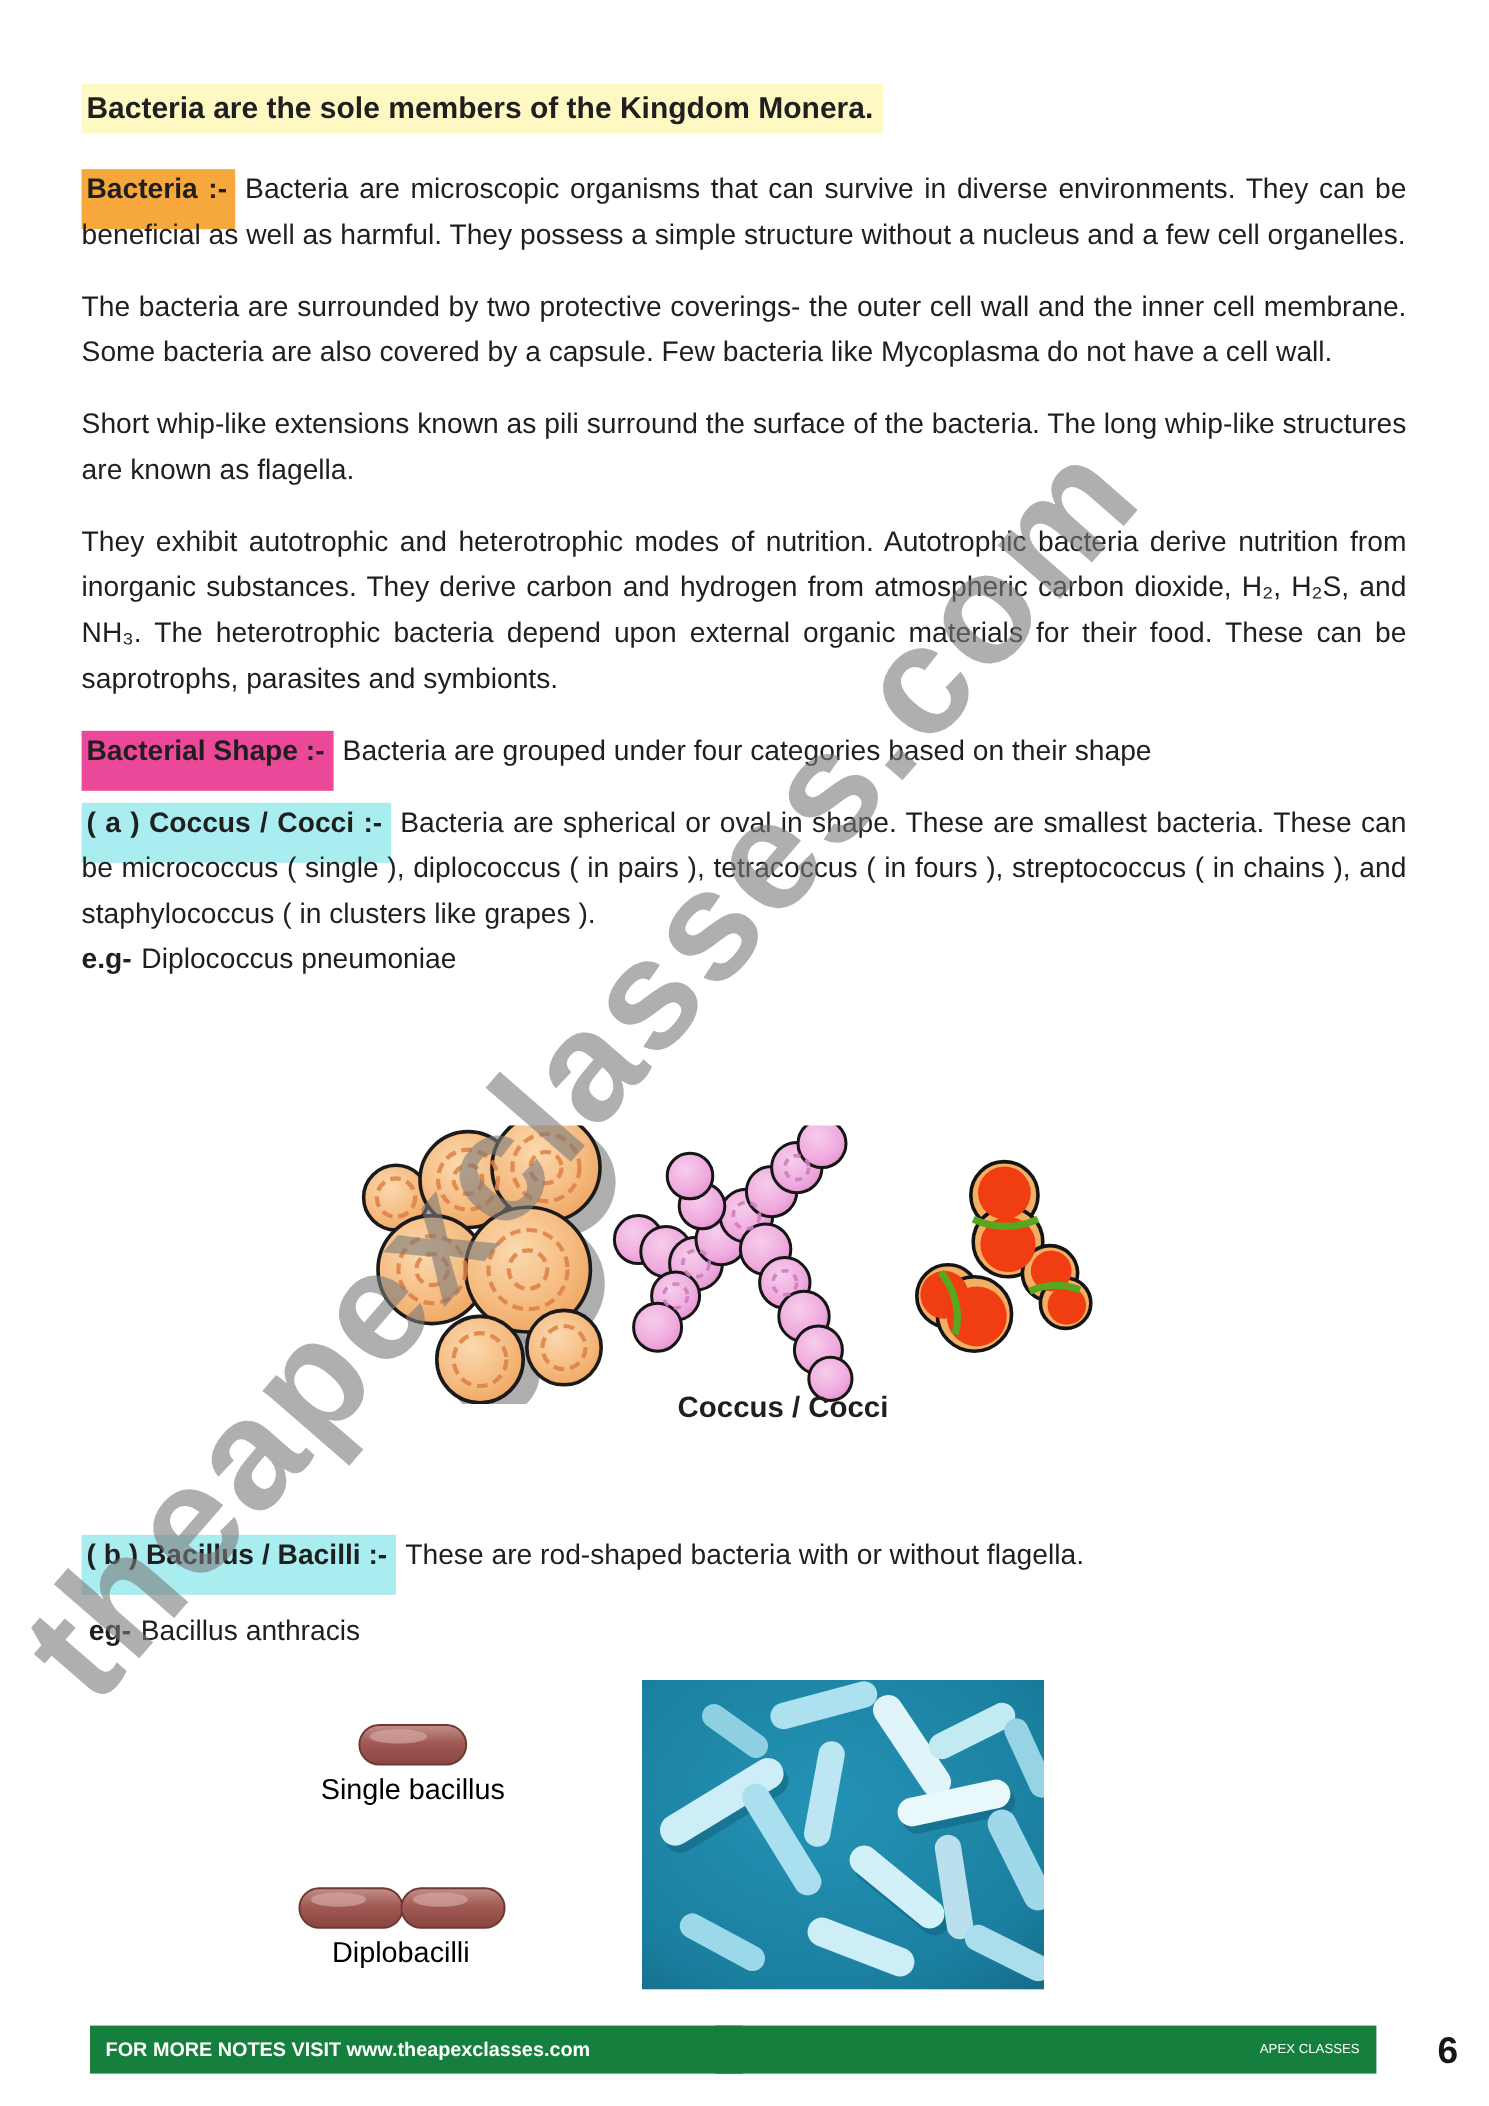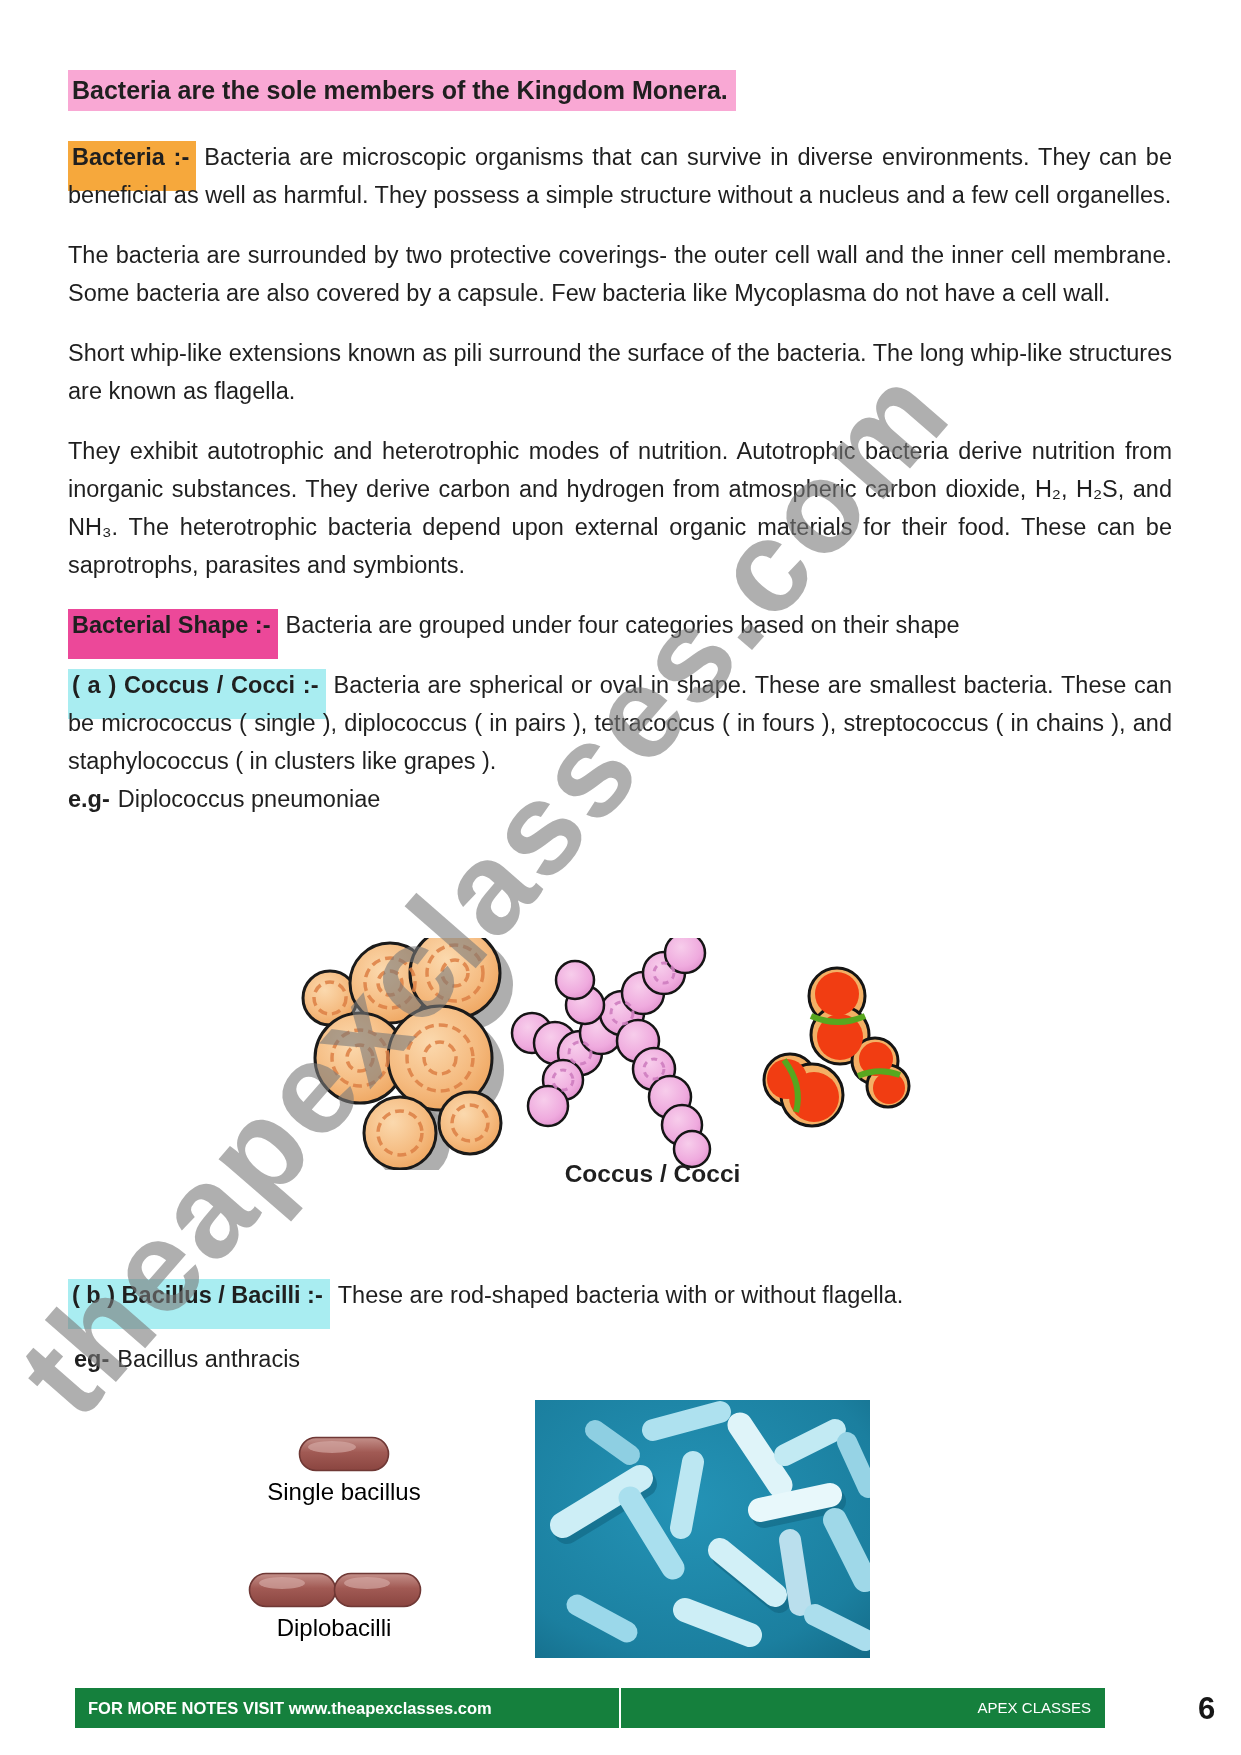--- a/index.html
+++ b/index.html
@@ -3,21 +3,21 @@
 <meta charset="utf-8">
 <style>
   html,body{margin:0;padding:0;background:#e8e8e8;}
   .page{
     position:relative;width:1241px;height:1755px;background:#ffffff;
     font-family:"Liberation Sans","DejaVu Sans",sans-serif;color:#1f1f1f;
     overflow:hidden;margin:0 auto;
   }
   .content{position:absolute;left:68px;top:70px;width:1104px;z-index:1;}
   .heading-row{margin:0 0 27px 0;}
-  .title-hl{display:inline-block;font-weight:bold;font-size:25px;line-height:30px;padding:5px 8px 6px 4px;background:#f9a8d4;}
+  .title-hl{display:inline-block;font-weight:bold;font-size:25px;line-height:30px;padding:5px 8px 6px 4px;background:#fef9c3;}
   p.body{font-size:23.5px;line-height:38px;text-align:justify;margin:0 0 22px 0;}
   p.nogap{margin-bottom:0;}
   .label{font-weight:bold;padding:3px 7px 21px 4px;margin-right:8px;}
   .hl-yellow{background:#ec4899;}
   .hl-orange{background:#f6a83c;}
   .hl-cyan{background:#a9edf1;margin-top:24px;}
   .shape-line{margin-top:26px;margin-bottom:0;}
   .eg-line{margin-top:26px;margin-bottom:0;}
   .eg-label{font-weight:bold;margin-right:8px;}
   .fig-coccus{position:absolute;left:280px;top:938px;width:640px;height:232px;z-index:1;}
@@ -35,21 +35,21 @@
     position:absolute;left:45px;top:1330px;z-index:6;pointer-events:none;
     font-size:130px;font-weight:bold;letter-spacing:4px;line-height:1;white-space:nowrap;
     color:rgba(122,122,122,0.60);
     transform:rotate(-49deg);transform-origin:0 50%;
   }
   .footer-cell{
     position:absolute;top:1688px;height:40px;line-height:40px;background:#15803d;color:#ffffff;
     box-sizing:border-box;z-index:10;
   }
   .footer-left{left:75px;width:544px;font-weight:bold;font-size:16.5px;padding-left:13px;}
-  .footer-right{left:621px;width:484px;font-size:15px;text-align:right;padding-right:14px;}
+  .footer-right{left:596px;width:551px;font-size:11px;text-align:right;padding-right:14px;}
   .page-number{position:absolute;left:1198px;top:1689px;height:40px;line-height:40px;font-size:31px;font-weight:bold;color:#161616;z-index:10;}
 </style>
 </head>
 <body>
 
 <div class="page">
 
   <div class="content">
 
     <div class="heading-row">

